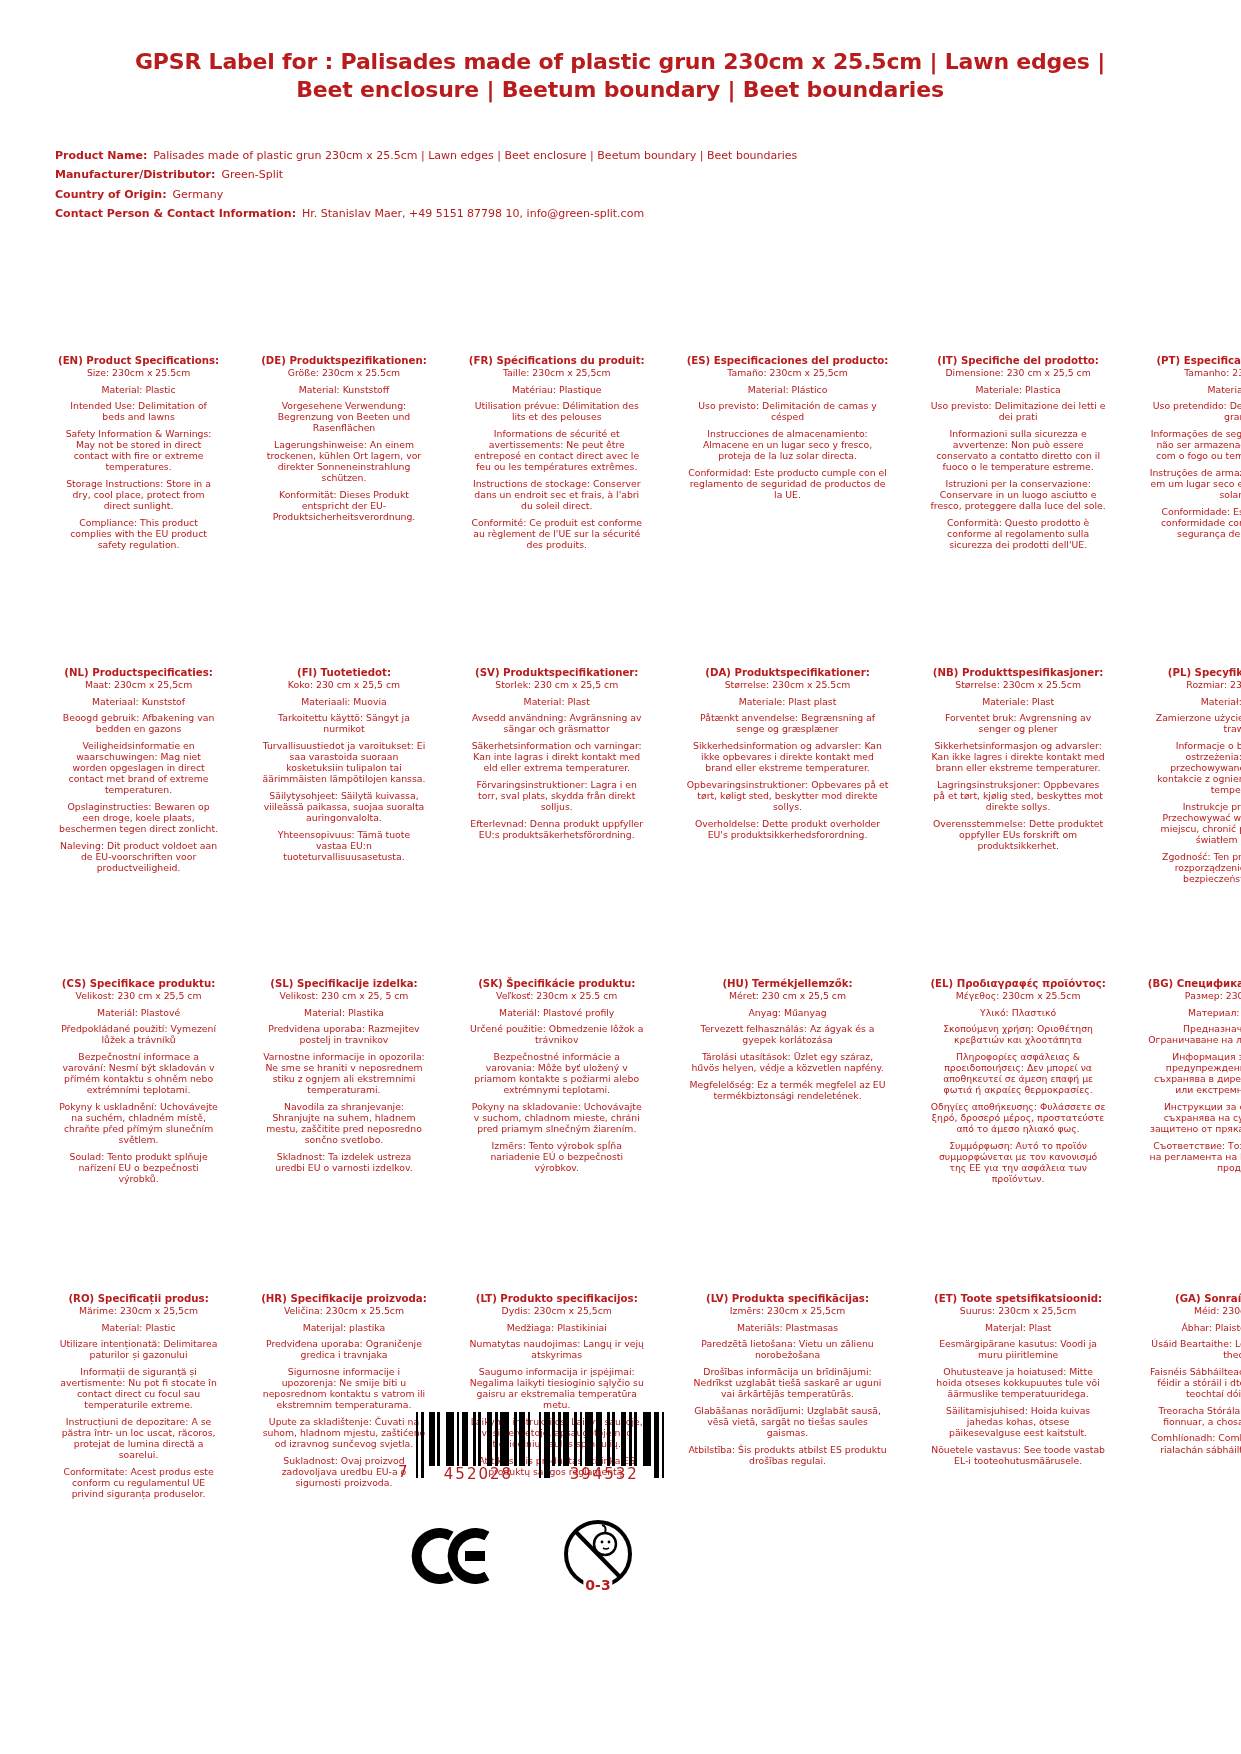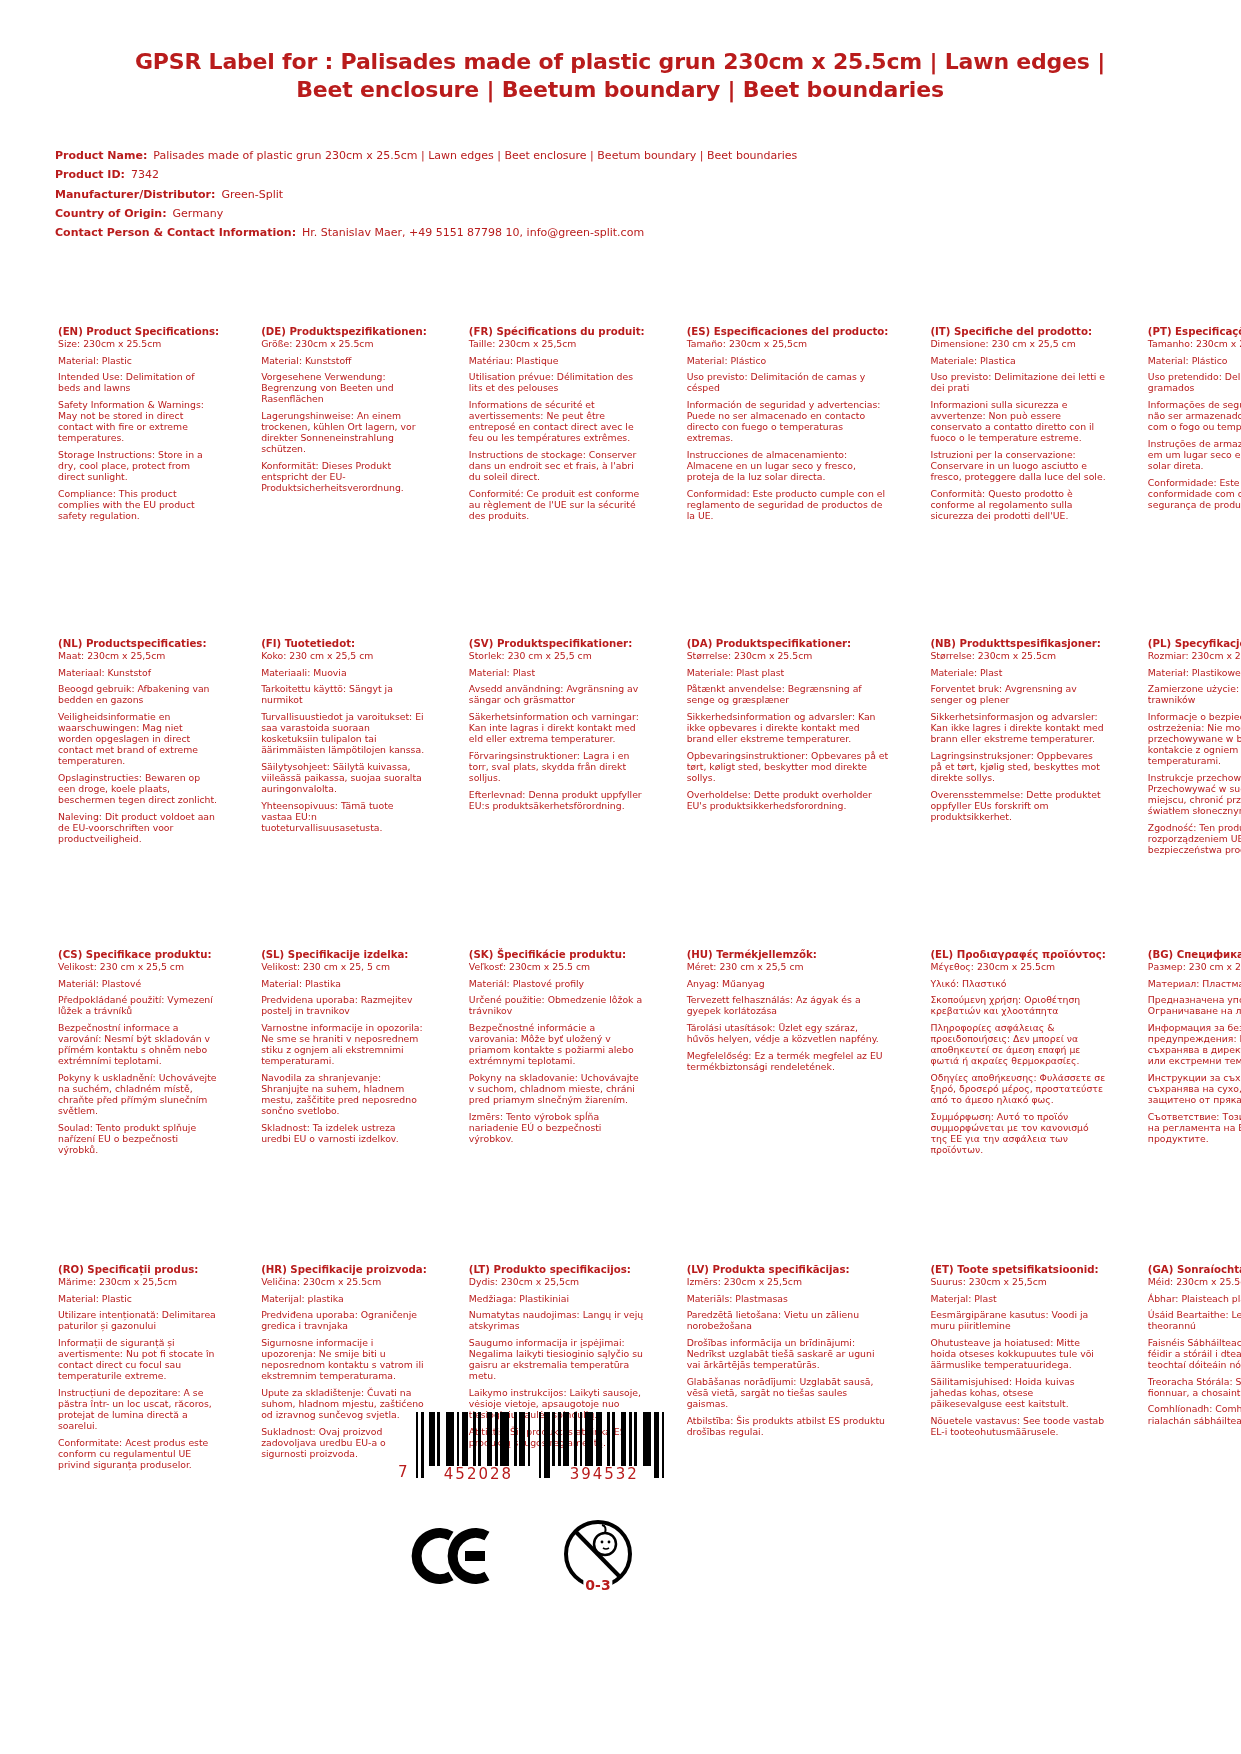--- a/index.html
+++ b/index.html
@@ -11,23 +11,24 @@
   .title {
     position:absolute; top:48px; left:120px; width:1000px;
     margin:0; text-align:center;
     font-size:22px; line-height:28px; font-weight:bold;
     letter-spacing:-0.2px;
   }
   .info { position:absolute; top:146px; left:55px; width:1140px; font-size:11px; line-height:19.3px; }
   .info-line { white-space:nowrap; }
   .info-line .lbl { font-weight:bold; margin-right:6px; }
   .spec-grid {
-    position:absolute; top:326px; left:58px; width:1182px;
+    position:absolute; top:355px; left:58px; width:1182px;
     display:grid; grid-template-columns:repeat(6, 1fr);
     grid-template-rows:312px 311px 315px auto;
+    text-align:center;
   }
   .spec-block { padding-right:42px; font-size:9.3px; line-height:11.1px; }
   .spec-heading { font-weight:bold; font-size:10.2px; white-space:nowrap; margin-bottom:1px; }
   .spec-par { margin:0 0 5.5px 0; }
   
   .barcode { position:absolute; top:1412px; left:398px; display:flex; align-items:flex-end; }
   .bc-left { font-size:15px; line-height:15px; padding-bottom:2px; margin-right:8px; }
   .bc-main { display:flex; flex-direction:column; }
   .bc-bars { display:flex; align-items:flex-start; height:66px; }
   .bc-bar { background:#000; height:54px; flex:0 0 auto; }
@@ -47,21 +48,20 @@
 </style>
 </head>
 <body>
 
 <div class="page">
 
   <h1 class="title">GPSR Label for : Palisades made of plastic grun 230cm x 25.5cm | Lawn edges | Beet enclosure | Beetum boundary | Beet boundaries</h1>
 
   <div class="info">
     <div class="info-line"><span class="lbl">Product Name:</span><span>Palisades made of plastic grun 230cm x 25.5cm | Lawn edges | Beet enclosure | Beetum boundary | Beet boundaries</span></div>
-    <div class="info-line"><span class="lbl">Product ID:</span><span>7342</span></div>
     <div class="info-line"><span class="lbl">Manufacturer/Distributor:</span><span>Green-Split</span></div>
     <div class="info-line"><span class="lbl">Country of Origin:</span><span>Germany</span></div>
     <div class="info-line"><span class="lbl">Contact Person &amp; Contact Information:</span><span>Hr. Stanislav Maer, +49 5151 87798 10, info@green-split.com</span></div>
   </div>
 
   <div class="spec-grid">
   <div class="spec-block">
     <div class="spec-heading">(EN) Product Specifications:</div>
   <p class="spec-par">Size: 230cm x 25.5cm</p>
         <p class="spec-par">Material: Plastic</p>
@@ -88,21 +88,20 @@
         <p class="spec-par">Informations de sécurité et avertissements: Ne peut être entreposé en contact direct avec le feu ou les températures extrêmes.</p>
         <p class="spec-par">Instructions de stockage: Conserver dans un endroit sec et frais, à l'abri du soleil direct.</p>
         <p class="spec-par">Conformité: Ce produit est conforme au règlement de l'UE sur la sécurité des produits.</p>
       </div>
 
   <div class="spec-block">
     <div class="spec-heading">(ES) Especificaciones del producto:</div>
   <p class="spec-par">Tamaño: 230cm x 25,5cm</p>
         <p class="spec-par">Material: Plástico</p>
         <p class="spec-par">Uso previsto: Delimitación de camas y césped</p>
-        <p class="spec-par">Información de seguridad y advertencias: Puede no ser almacenado en contacto directo con fuego o temperaturas extremas.</p>
         <p class="spec-par">Instrucciones de almacenamiento: Almacene en un lugar seco y fresco, proteja de la luz solar directa.</p>
         <p class="spec-par">Conformidad: Este producto cumple con el reglamento de seguridad de productos de la UE.</p>
       </div>
 
   <div class="spec-block">
     <div class="spec-heading">(IT) Specifiche del prodotto:</div>
   <p class="spec-par">Dimensione: 230 cm x 25,5 cm</p>
         <p class="spec-par">Materiale: Plastica</p>
         <p class="spec-par">Uso previsto: Delimitazione dei letti e dei prati</p>
         <p class="spec-par">Informazioni sulla sicurezza e avvertenze: Non può essere conservato a contatto diretto con il fuoco o le temperature estreme.</p>

